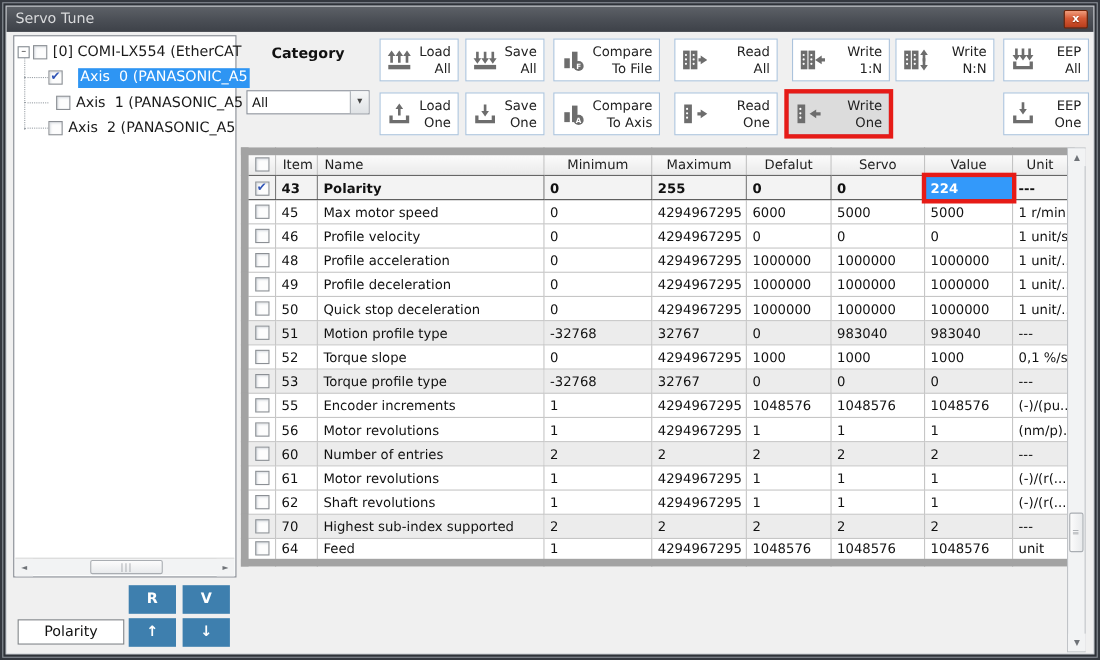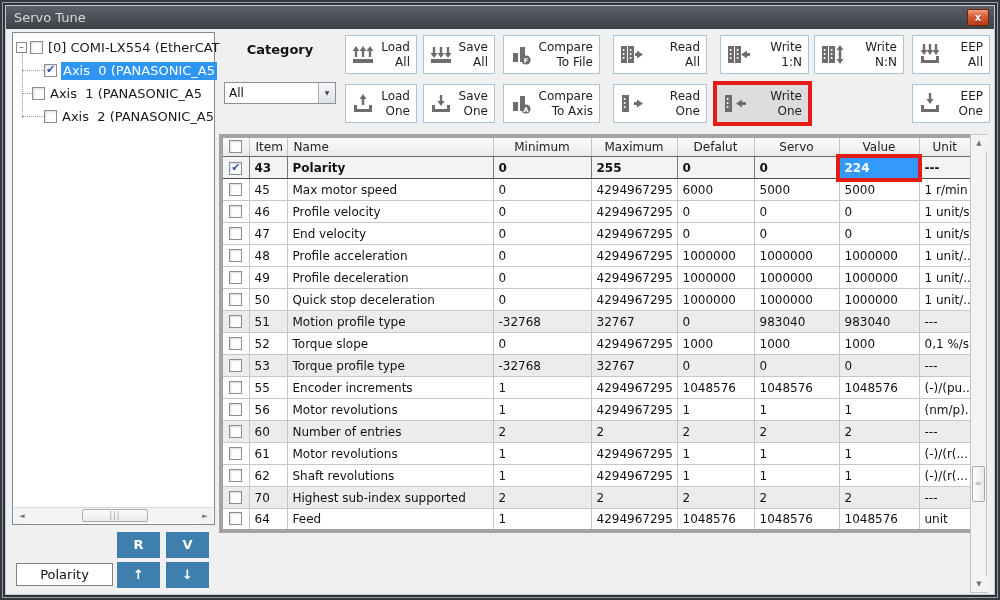--- a/index.html
+++ b/index.html
@@ -32,21 +32,21 @@
     width:13px; height:13px; background:#fdfdfd; border:1px solid #8b8f94;
     box-shadow:inset 1px 1px 2px #d7dbe0; font-size:11px; line-height:11px;
     text-align:center; color:#2f53b5; flex:0 0 13px;
   }
   .cb.checked::before { content:"✔"; position:relative; top:-1px; }
   .expander {
     width:11px; height:11px; border:1px solid #848a91; background:#fff;
     font-size:9px; line-height:8px; text-align:center; color:#333;
   }
   .tree-label { font-size:13px; color:#1a1a1a; margin-left:5px; white-space:pre; }
-  .tree-label.selected { background:#2e95f3; color:#fff; padding:1px 2px 2px 2px; margin-left:4px;}
+  .tree-label.selected { background:#2e95f3; color:#fff; padding:1px 2px 2px 2px; margin-left:14px;}
   .dotline-v { position:absolute; border-left:1px dotted #9aa0a6; }
   .dotline-h { position:absolute; border-top:1px dotted #9aa0a6; }
   
   .hscroll {
     position:absolute; left:1px; right:1px; bottom:1px; height:16px;
     background:#f2f3f4; border-top:1px solid #d8d8d8; display:flex; align-items:center;
   }
   .sb-btn { width:16px; height:16px; font-size:7px; color:#6f7378; text-align:center;
     line-height:16px; background:#f2f3f4; cursor:pointer; }
   .h-thumb { position:absolute; left:68px; width:66px; top:1px; height:13px;
@@ -83,21 +83,21 @@
     display:flex; align-items:center; cursor:pointer;
   }
   .tb-btn .ticon { flex:0 0 34px; display:flex; justify-content:center; }
   .tb-btn .ticon svg { width:26px; height:26px; }
   .tb-btn .tlabel { flex:1; text-align:right; padding-right:6px; font-size:12px;
     line-height:1.25; color:#222; white-space:pre; }
   .tb-btn.hl { background:#dcdcdc; outline:4px solid #e61b17; outline-offset:-1px; z-index:5; }
   
   .grid-wrap { position:absolute; left:217px; top:132px; width:751px; }
   table.grid { border-collapse:collapse; table-layout:fixed; width:751px;
-    border:4px solid #a3a3a3; background:#fff; }
+    border:7px solid #a3a3a3; background:#fff; }
   table.grid th {
     height:20px; background:linear-gradient(#fbfbfb,#e9e9e9);
     font-size:12px; font-weight:normal; color:#222; text-align:center;
     border-right:1px solid #c3c3c3; border-bottom:1px solid #666;
   }
   table.grid th.left { text-align:left; padding-left:6px; }
   table.grid td {
     height:22px; font-size:12px; color:#111; padding-left:5px;
     border-right:1px solid #c6c6c6; border-bottom:1px solid #c6c6c6;
     white-space:nowrap; overflow:hidden;
@@ -127,21 +127,21 @@
       <span class="cb" style="margin-left:3px;"></span>
       <span class="tree-label">[0] COMI-LX554 (EtherCAT</span>
     </div>
     <div id="tree-children">
         <div class="dotline-h" style="left:9px; top:37px; width:22px;"></div>
      <div class="tree-row" style="left:31px; top:28px;">
        <span class="cb checked"></span>
        <span class="tree-label selected">Axis  0 (PANASONIC_A5</span>
      </div>
         <div class="dotline-h" style="left:9px; top:60px; width:22px;"></div>
-     <div class="tree-row" style="left:19px; top:51px;">
+     <div class="tree-row" style="left:38px; top:51px;">
        <span class="cb "></span>
        <span class="tree-label ">Axis  1 (PANASONIC_A5</span>
      </div>
         <div class="dotline-h" style="left:9px; top:83px; width:22px;"></div>
      <div class="tree-row" style="left:31px; top:74px;">
        <span class="cb "></span>
        <span class="tree-label ">Axis  2 (PANASONIC_A5</span>
      </div>
       </div>
     <div class="hscroll">
@@ -390,31 +390,20 @@
     <td>Profile velocity</td>
     <td>0</td>
     <td>4294967295</td>
     <td>0</td>
     <td>0</td>
     <td class="">0</td>
     <td>1 unit/s</td>
   </tr>
           <tr class="">
     <td class="cbcell"><span class="cb "></span></td>
-    <td>47</td>
-    <td>End velocity</td>
-    <td>0</td>
-    <td>4294967295</td>
-    <td>0</td>
-    <td>0</td>
-    <td class="">0</td>
-    <td>1 unit/s</td>
-  </tr>
-          <tr class="">
-    <td class="cbcell"><span class="cb "></span></td>
     <td>48</td>
     <td>Profile acceleration</td>
     <td>0</td>
     <td>4294967295</td>
     <td>1000000</td>
     <td>1000000</td>
     <td class="">1000000</td>
     <td>1 unit/...</td>
   </tr>
           <tr class="">

